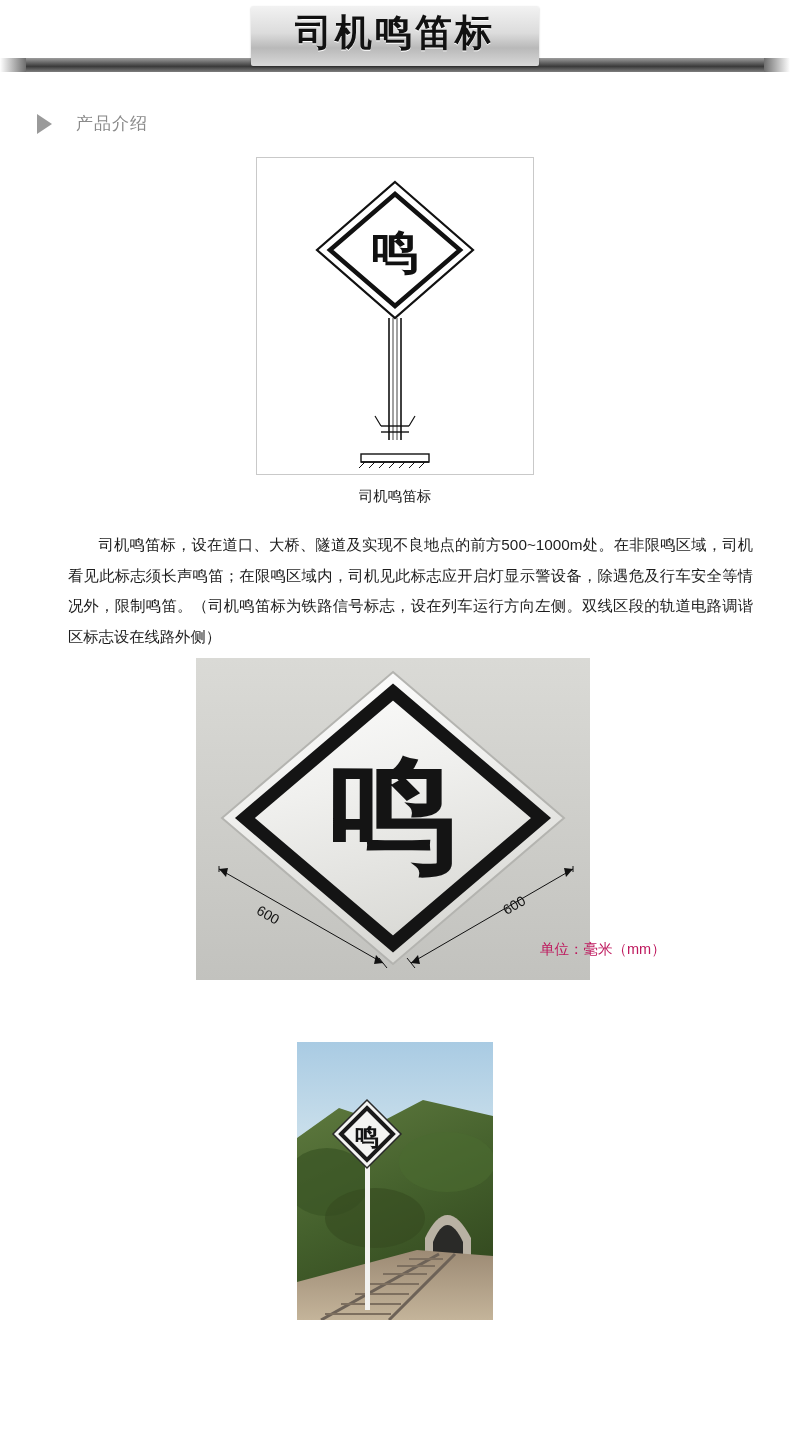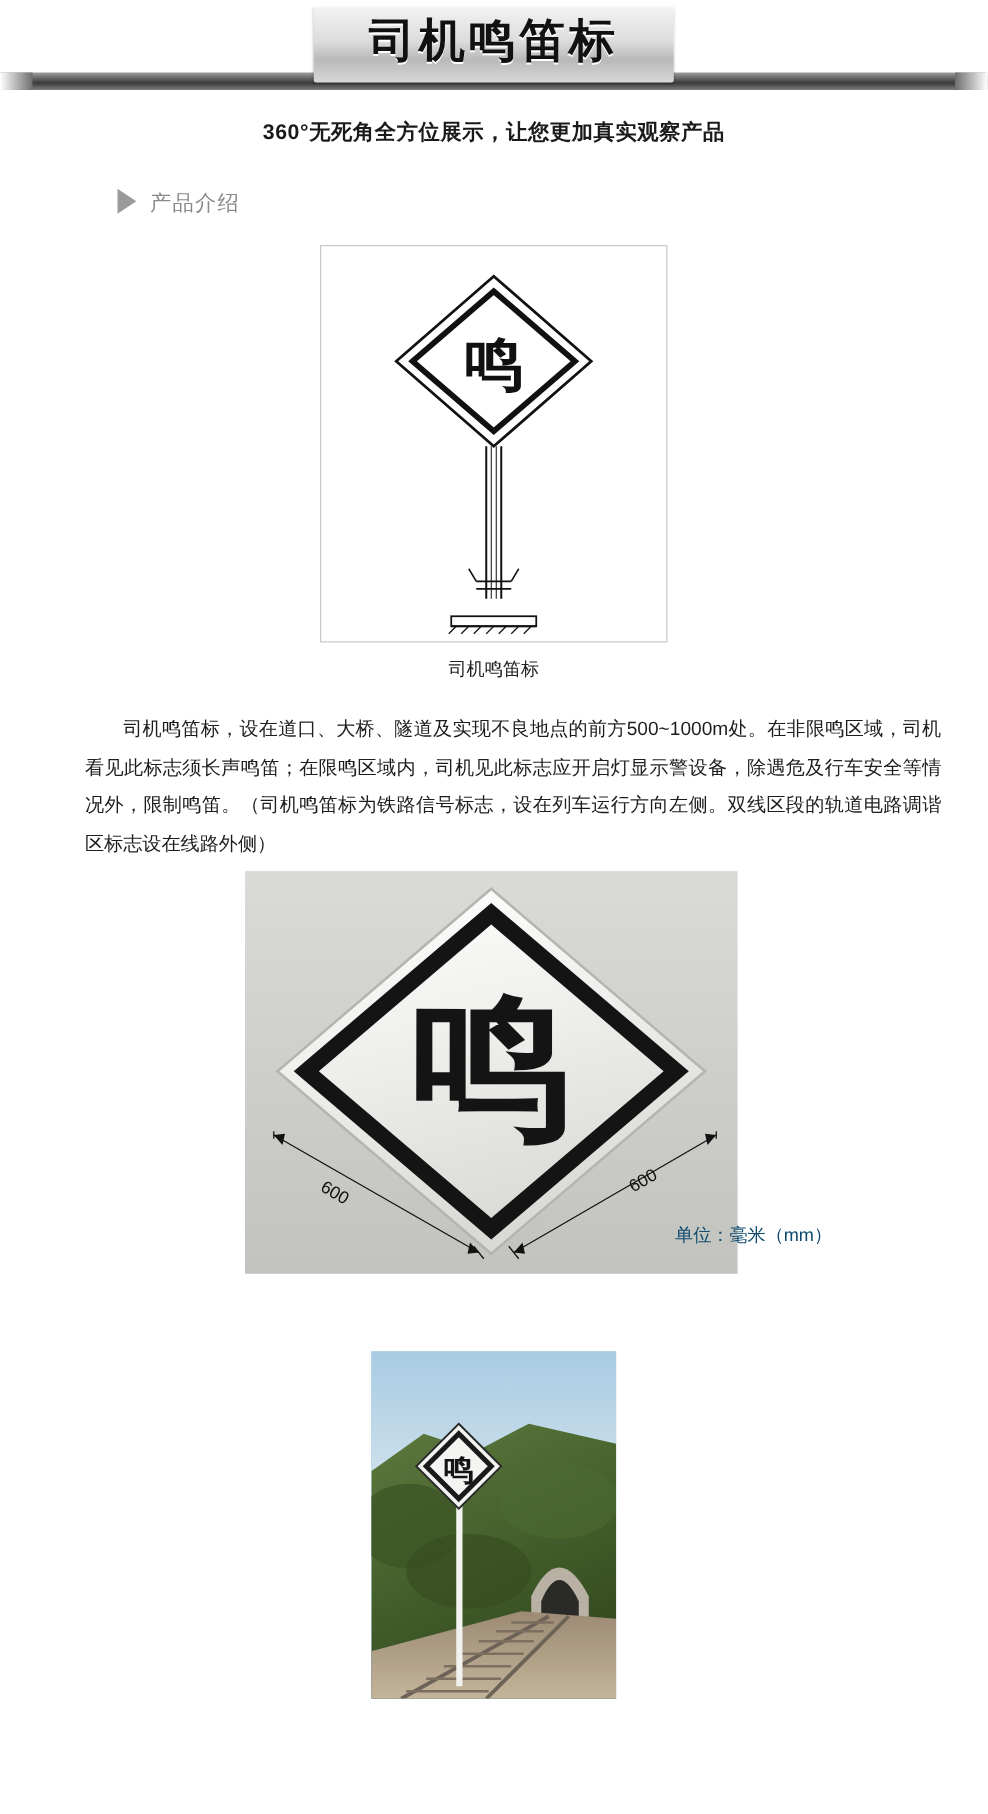--- a/index.html
+++ b/index.html
@@ -75,23 +75,23 @@
     font-size: 17px;
     font-weight: bold;
     color: #1a1a1a;
     margin-top: 16px;
     letter-spacing: 0.5px;
   }
 
   
   .section-head {
     display: flex;
-    align-items: flex-start;
-    gap: 11px;
-    margin: 34px 0 0 94px;
+    align-items: center;
+    gap: 24px;
+    margin: 34px 0 0 37px;
   }
   .tri-icon {
     width: 0;
     height: 0;
     border-left: 15px solid #9a9a9a;
     border-top: 10px solid transparent;
     border-bottom: 10px solid transparent;
   }
   .section-title {
     font-size: 17px;
@@ -142,21 +142,21 @@
     width: 394px;
     height: 322px;
     background: linear-gradient(to bottom, #d7d7d3 0%, #cfcfcb 50%, #c6c6c2 100%);
     overflow: hidden;
   }
   .unit-label {
     position: absolute;
     left: 540px;
     top: 282px;
     font-size: 14.5px;
-    color: #0c4a6e;
+    color: #be185d;
     white-space: nowrap;
   }
   .dim-left, .dim-right {
     position: absolute;
     font-size: 14px;
     color: #111;
   }
 
   
   .app-photo {
@@ -173,21 +173,20 @@
 
 <div class="page">
 
   <div class="banner">
     <div class="banner-bar"></div>
     <div class="banner-plate">
       <div class="banner-title">司机鸣笛标</div>
     </div>
   </div>
 
-  <div class="subtitle">360°无死角全方位展示，让您更加真实观察产品</div>
 
   <div class="section-head">
     <span class="tri-icon"></span>
     <span class="section-title">产品介绍</span>
   </div>
 
   <div class="fig-wrap">
     <div class="linedraw">
       <svg width="276" height="316" viewBox="0 0 276 316">
 

